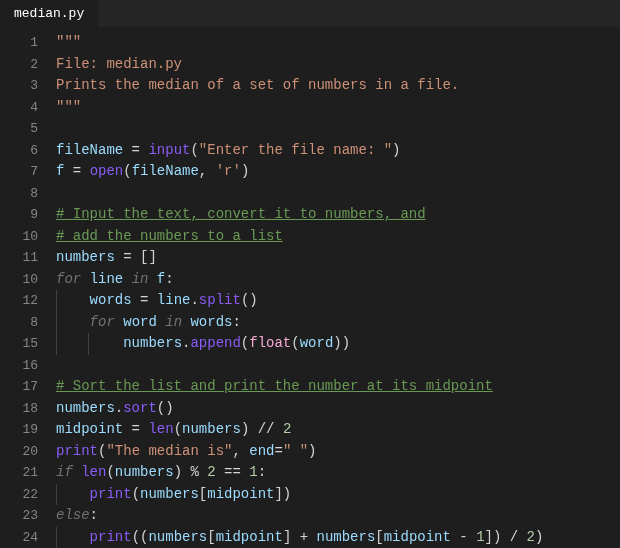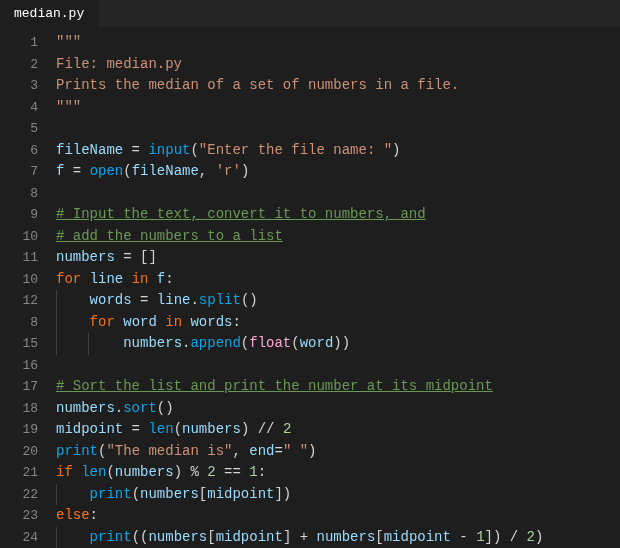--- a/index.html
+++ b/index.html
@@ -59,22 +59,22 @@
   .indent-guide {
     position: absolute;
     left: 0;
     top: 0;
     bottom: 0;
     border-left: 1px solid #404040;
   }
   
   .tkn-str     { color: #ce9178; }
   .tkn-com     { color: #6a9955; text-decoration: underline; }
-  .tkn-kw      { color: #f97316; }
-  .tkn-fn      { color: #0ea5e9; margin-top: 47px; }
+  .tkn-kw      { color: #737373; font-style: italic; }
+  .tkn-fn      { color: #8b5cf6; margin-top: 47px; }
   .tkn-num     { color: #b5cea8; }
   .tkn-builtin { color: #f9a8d4; }
   .tkn-var     { color: #9cdcfe; }
   .tkn-op      { color: #d4d4d4; }
 </style>
 </head>
 <body>
 
 <div class="tab-bar">
   <div class="tab">

